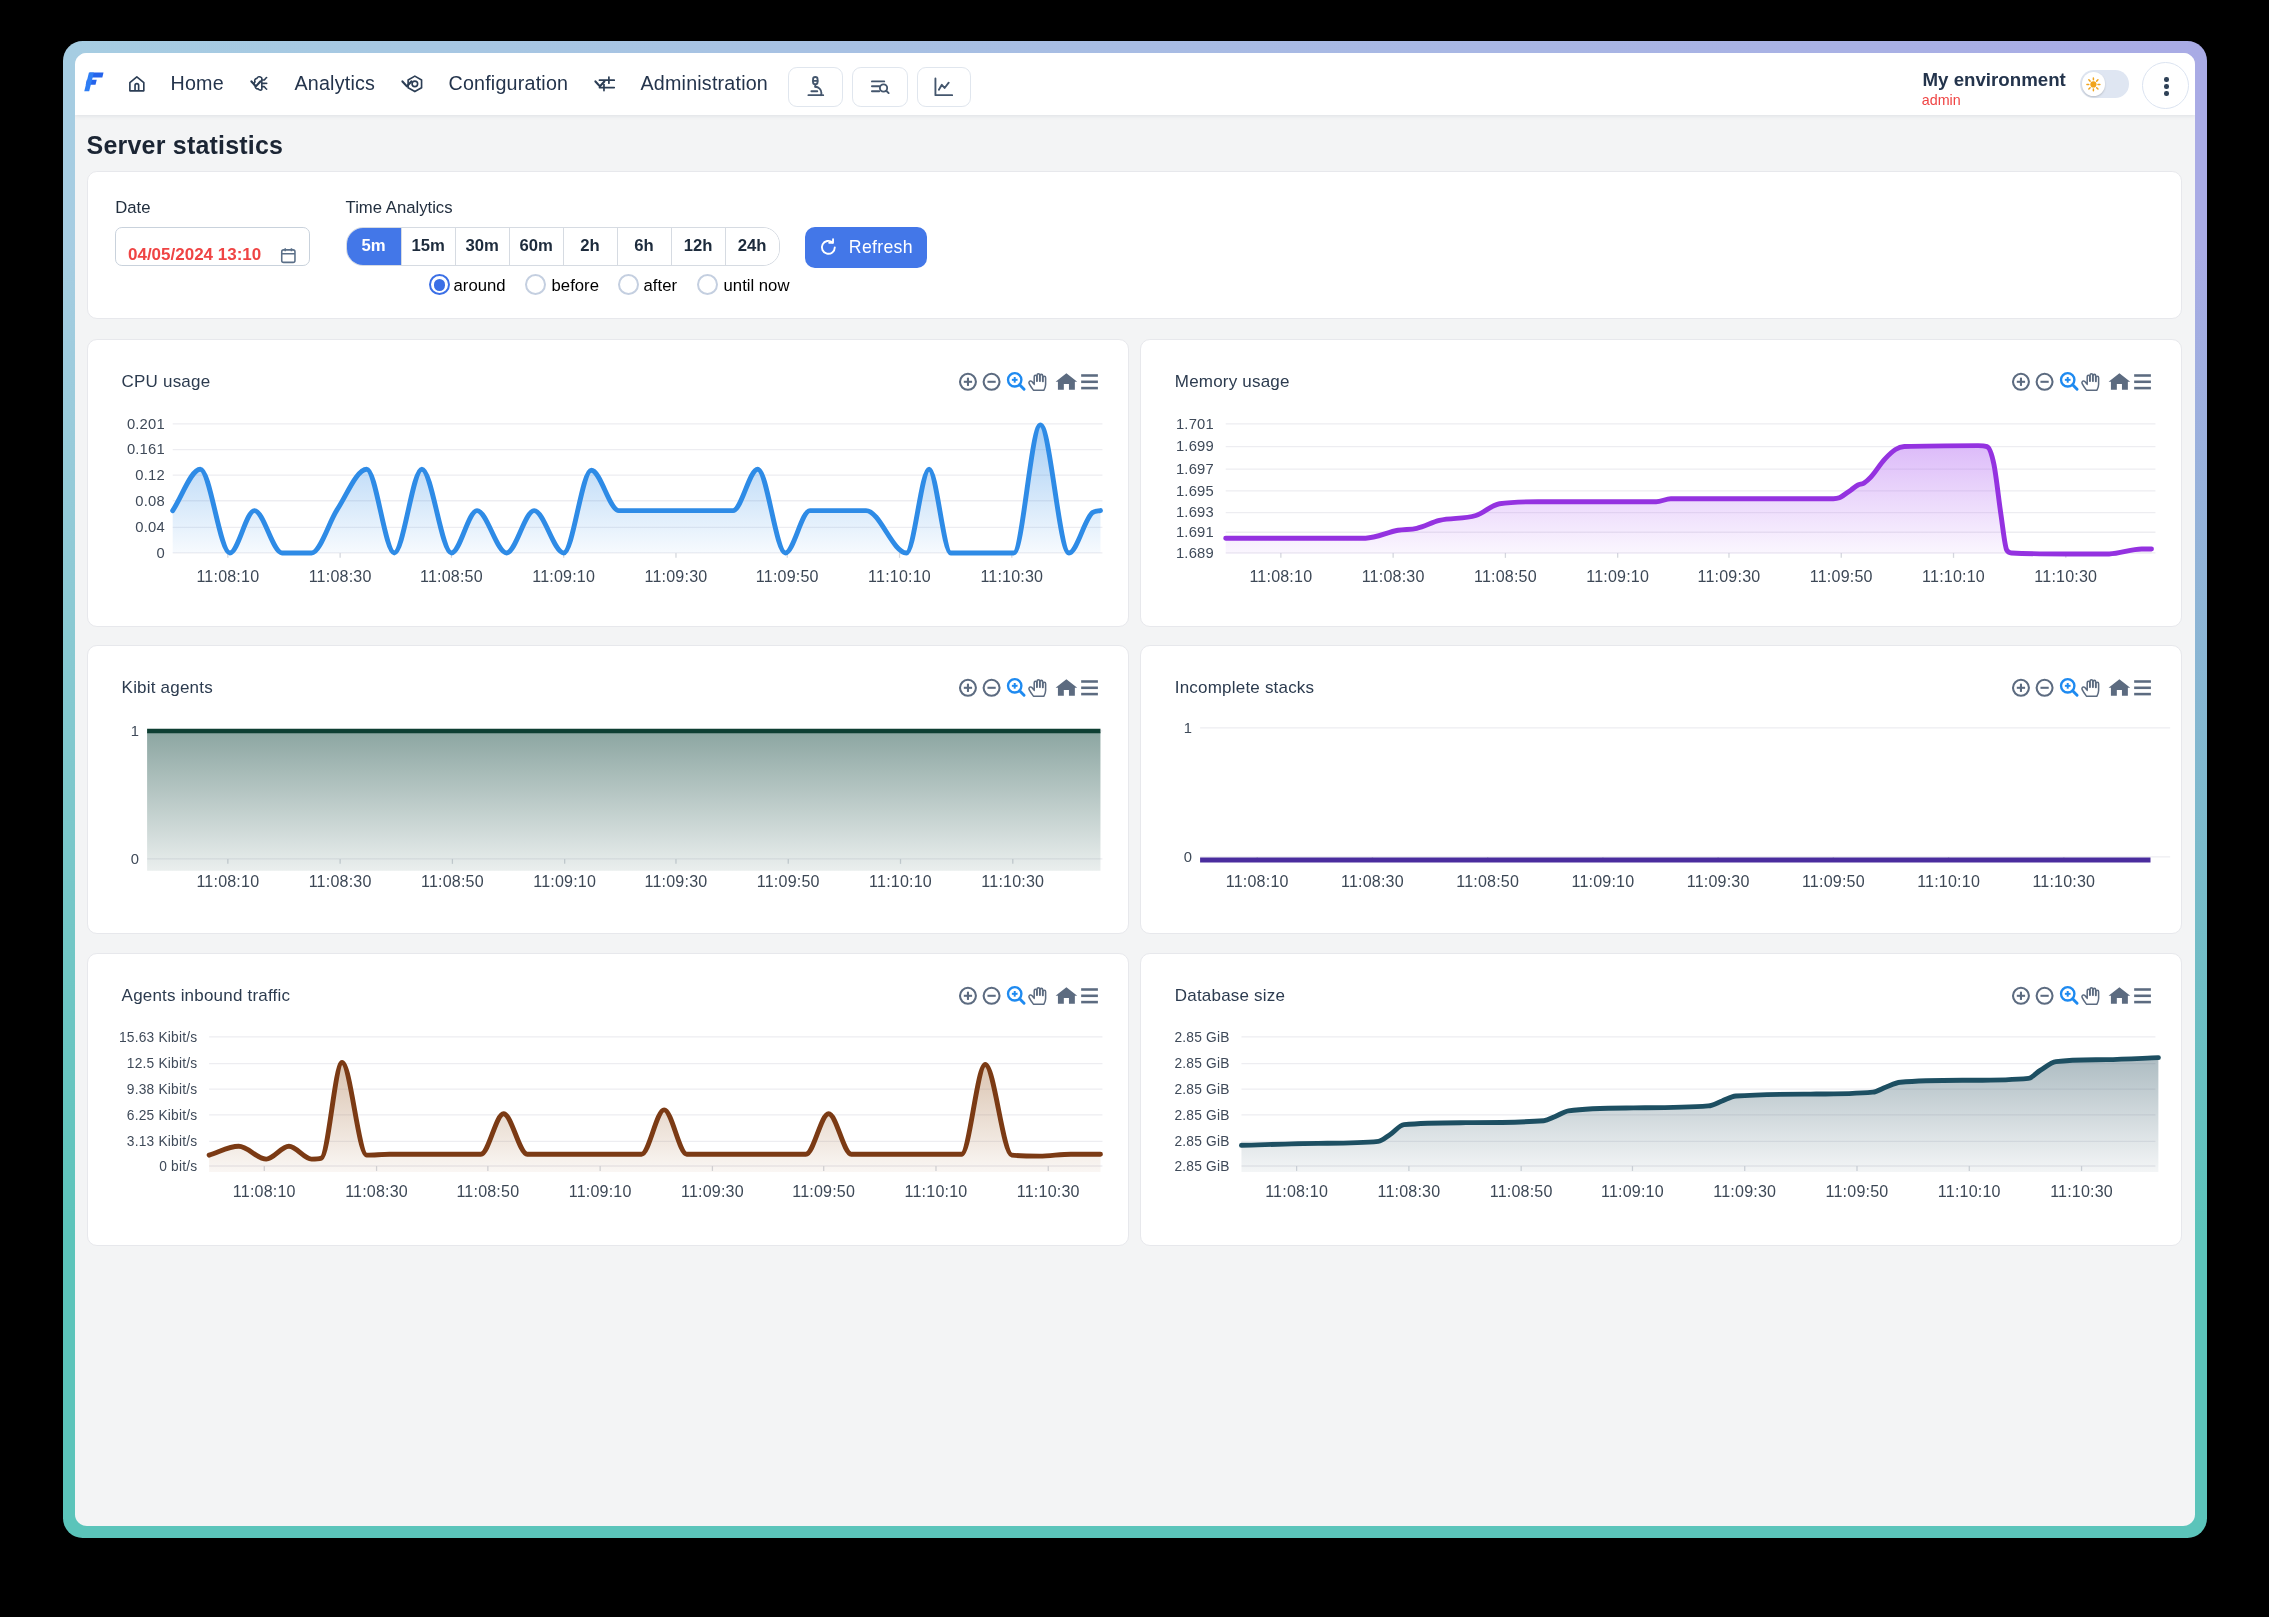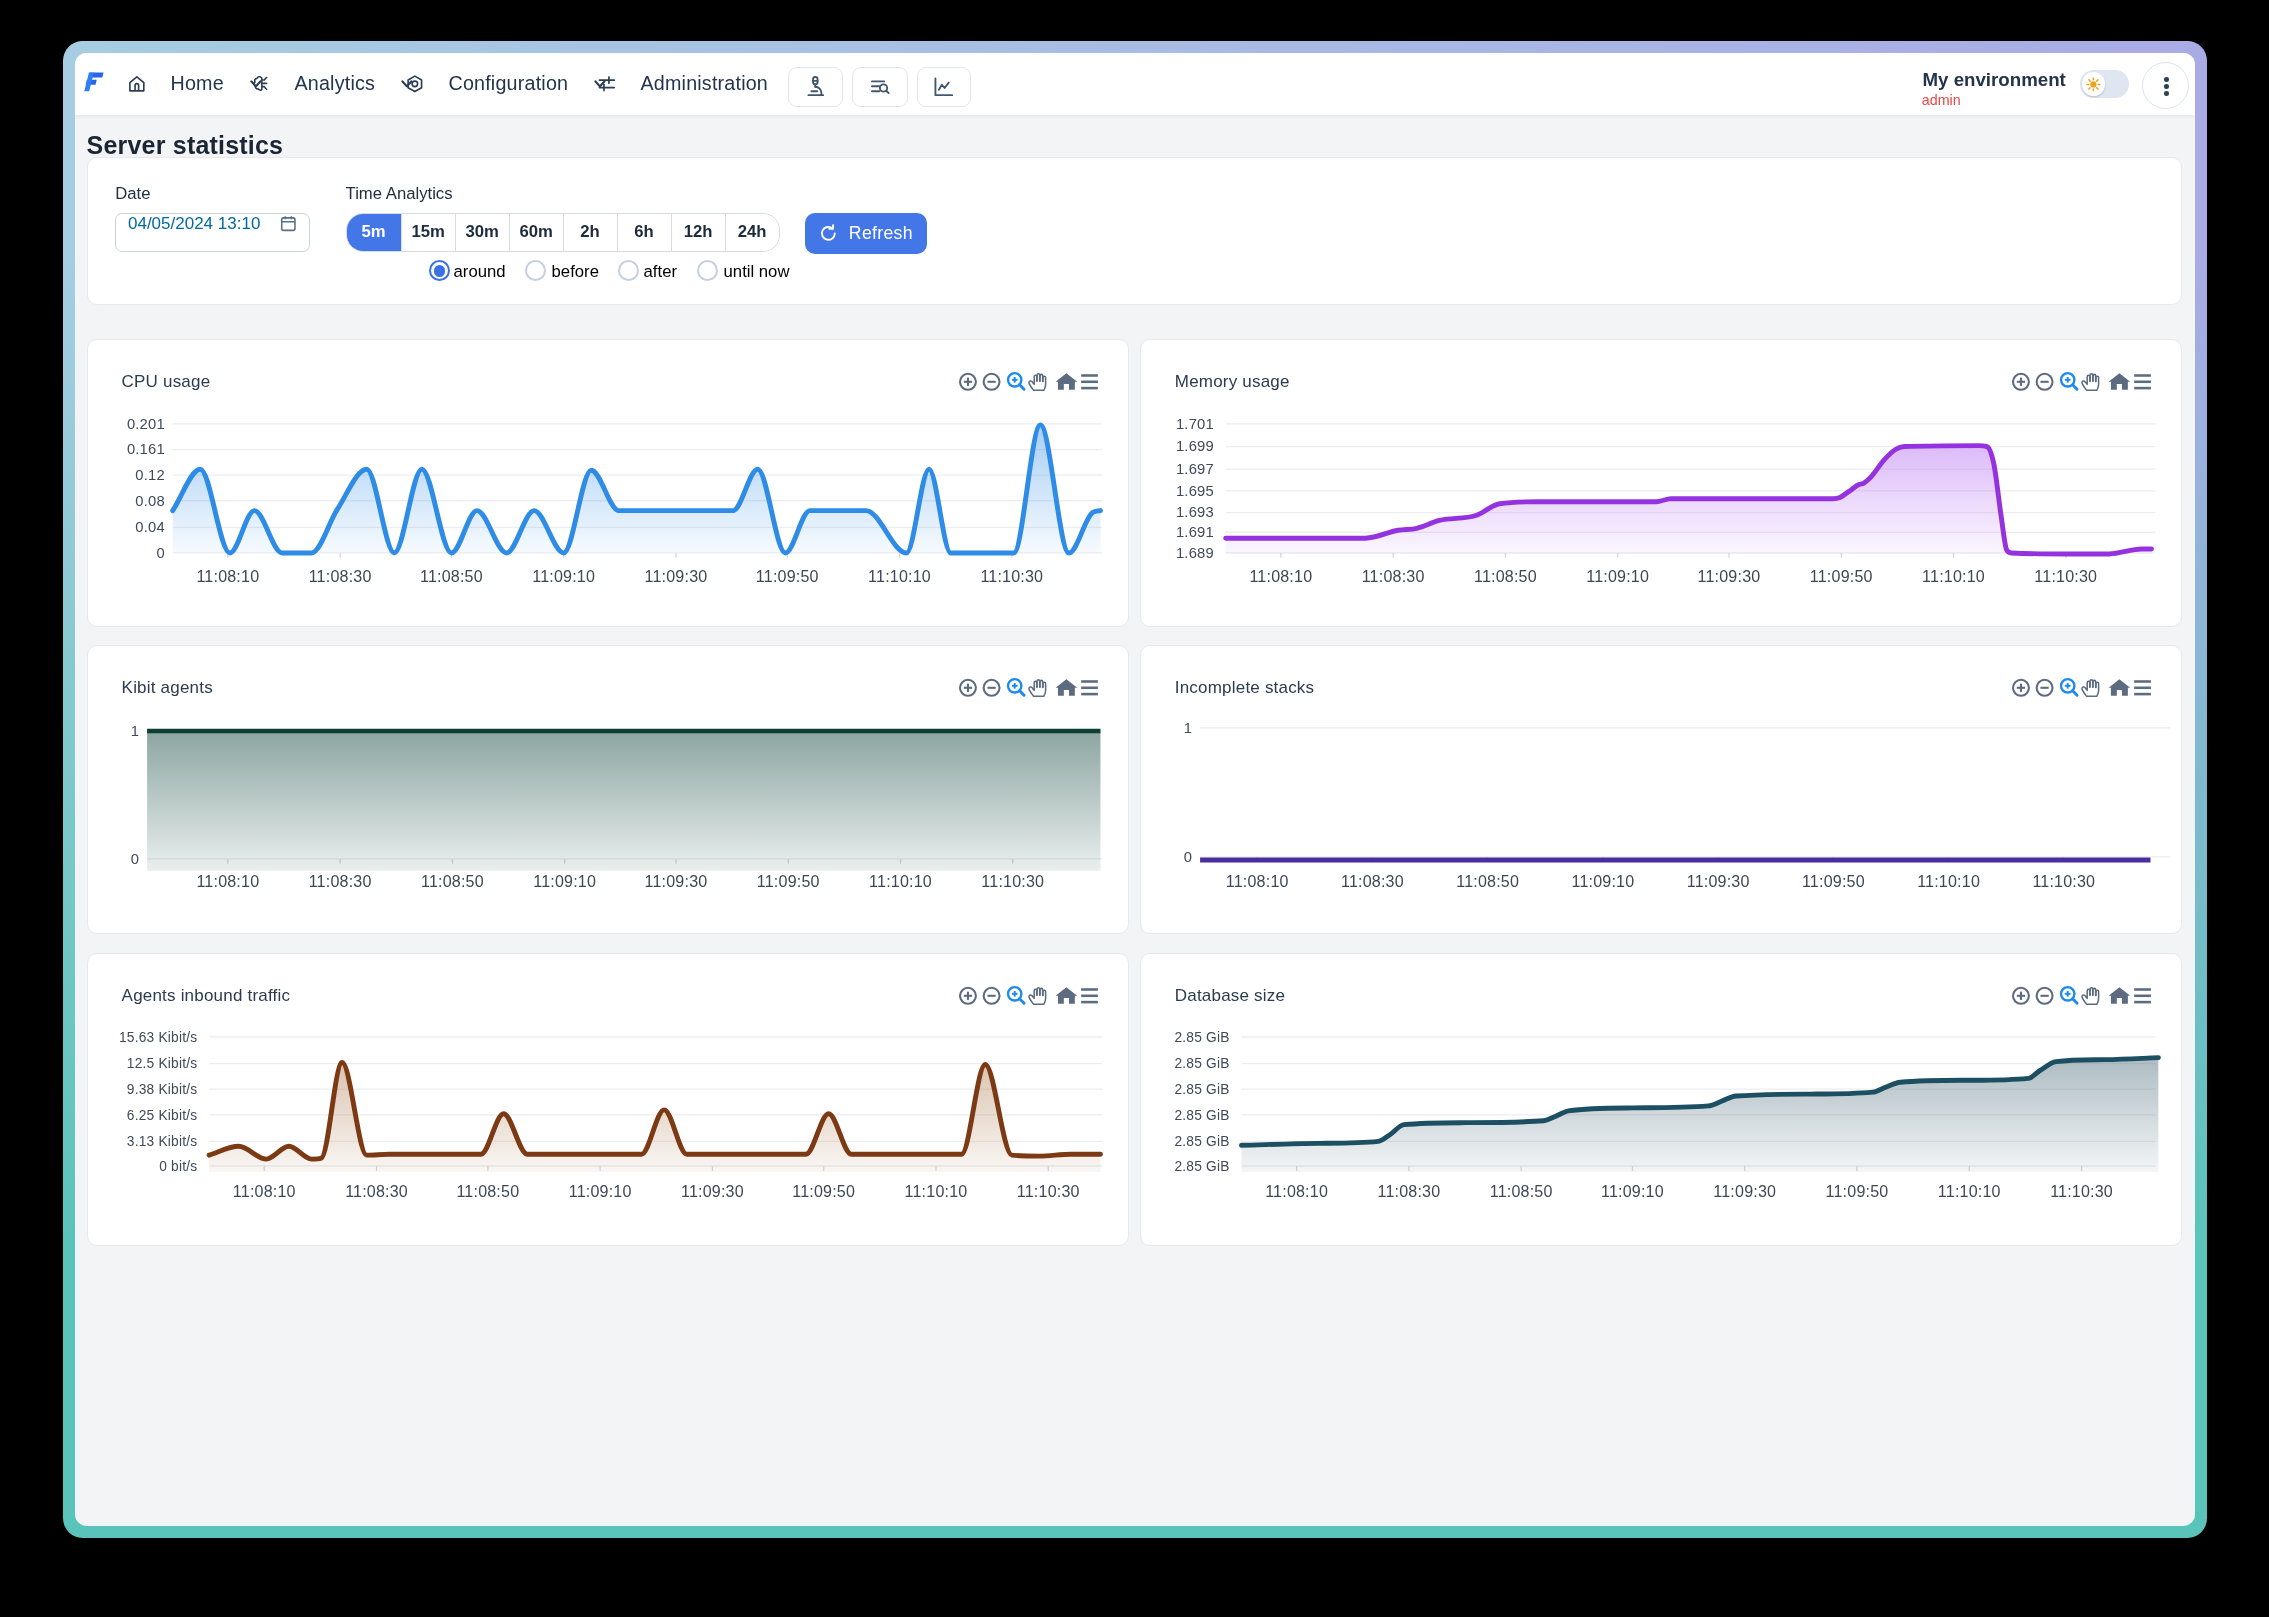--- a/index.html
+++ b/index.html
@@ -5,29 +5,29 @@
 html,body { width:2270px; height:1617px; background:#000; font-family:"Liberation Sans", sans-serif; }
 .frame { position:absolute; left:63px; top:41px; width:2144px; height:1497px; border-radius:19.7px; padding:11.8px;
   background: linear-gradient(to bottom, rgba(91,196,186,0) 14%, #5bc4ba 80%),
               linear-gradient(90deg, #a6cde2 0%, #a9abe5 100%); }
 .app { position:relative; width:100%; height:100%; border-radius:11.8px; background:#f3f4f5; overflow:hidden; }
 .nav { position:absolute; left:0; top:0; width:100%; height:62px; background:#fff; box-shadow:0 1px 3.9px rgba(40,60,90,.10); }
 .abs { position:absolute; }
 .navitem { position:absolute; top:0; height:62px; display:flex; align-items:center; gap:24px; color:#24344c; font-size:19.7px; font-weight:500; letter-spacing:0.2px; }
 .navbtn { position:absolute; top:13.8px; height:40px; border:1px solid #e0e6ee; border-radius:8.9px; display:flex; align-items:center; justify-content:center; background:#fff; }
 .pagetitle { position:absolute; left:11.8px; top:78px; font-size:25px; font-weight:700; color:#1b2534; letter-spacing:0.2px; }
-.panel { position:absolute; left:11.8px; top:104px; width:2095px; height:148px; background:#fff; border:1px solid #e7e8ec; border-radius:9.9px; }
+.panel { position:absolute; left:11.8px; top:118px; width:2095px; height:148px; background:#fff; border:1px solid #e7e8ec; border-radius:9.9px; }
 .card { position:absolute; background:#fff; border:1px solid #e7e8ec; border-radius:9.9px; }
 .ctitle { position:absolute; left:34px; top:32.5px; font-size:17px; font-weight:500; color:#2c3b4f; letter-spacing:0.2px; }
 .tbw { position:absolute; left:865px; top:29.6px; }
 .chw { position:absolute; left:0; top:0; }
 .ch { position:absolute; left:0; top:0; }
 .ch text { font-family:"Liberation Sans", sans-serif; letter-spacing:.2px; }
 .flabel { position:absolute; font-size:16.7px; font-weight:500; color:#222f3f; }
-.dinput { position:absolute; left:27.6px; top:55px; width:195px; height:39px; border:1.5px solid #c9d2dc; border-radius:6.9px; display:flex; align-items:flex-start; padding:0 11.8px; color:#0369a1; font-size:17px; font-weight:400; justify-content:space-between; }
+.dinput { position:absolute; left:27.6px; top:55px; width:195px; height:39px; border:1.5px solid #c9d2dc; border-radius:6.9px; display:flex; align-items:flex-end; padding:0 11.8px; color:#ef4444; font-size:17px; font-weight:700; justify-content:space-between; }
 .segwrap { position:absolute; left:258px; top:55px; height:39px; display:flex; border-radius:17px; overflow:hidden; border:1px solid #d6dbe2;align-items:flex-end; }
 .seg { width:54px; height:100%; display:flex; align-items:center; justify-content:center; font-size:16.7px; font-weight:600; color:#1d2b3c; background:#fff; border-left:1px solid #d6dbe2; }
 .seg:first-child { border-left:none; }
 .seg.sel { background:#4377e8; color:#fff; }
 .refresh { position:absolute; left:717px; top:55px; width:122px; height:41px; background:#4377e8; border-radius:9.9px; display:flex; align-items:center; justify-content:center; gap:9.9px; color:#fff; font-size:17.7px; font-weight:500; letter-spacing:0.3px; }
 .radio-row { position:absolute; left:0; top:0; }
 .rad { position:absolute; top:102px; width:21.7px; height:21.7px; border-radius:50%; border:2px solid #c4cfe0; background:#fff; }
 .rad.sel { border-color:#3b6fe6; }
 .rad.sel::after { content:""; position:absolute; left:3px; top:3px; width:11.8px; height:11.8px; border-radius:50%; background:#3b6fe6; }
 .rlab { position:absolute; top:104px; font-size:16.7px; color:#000000; white-space:nowrap; }

